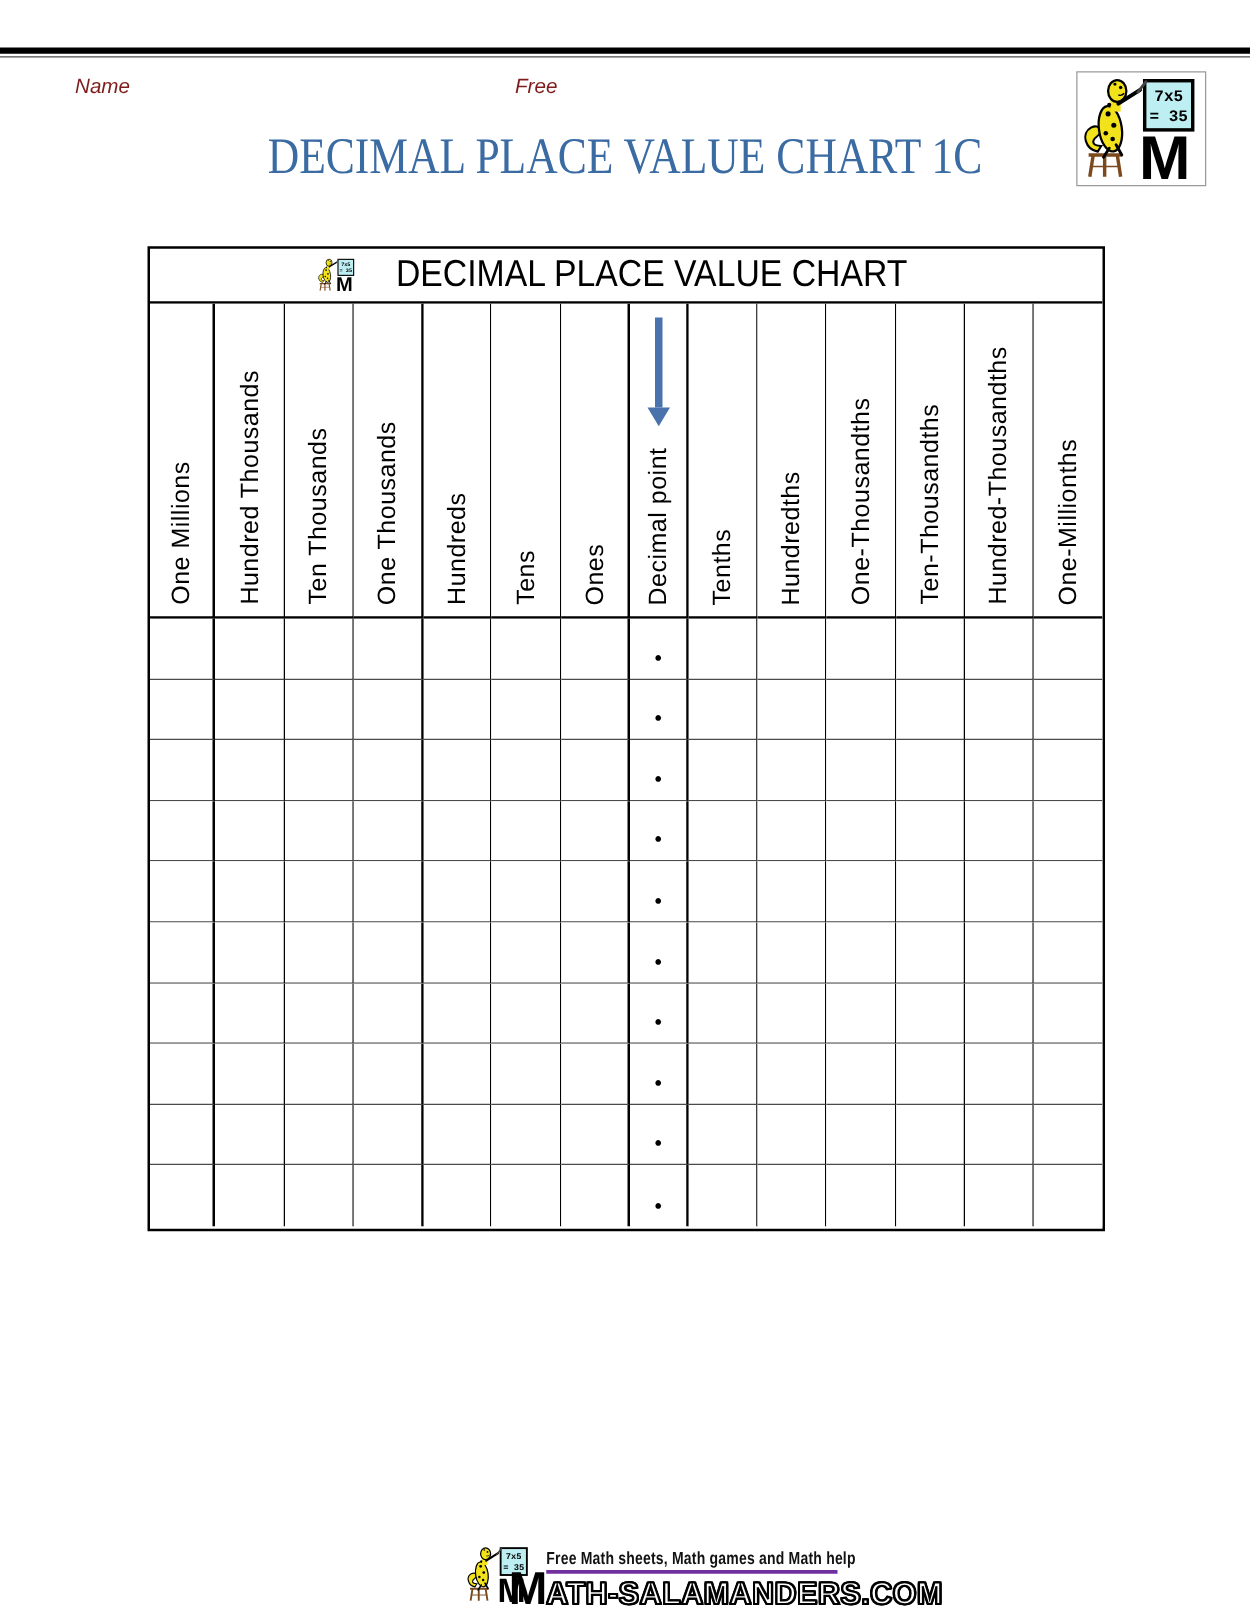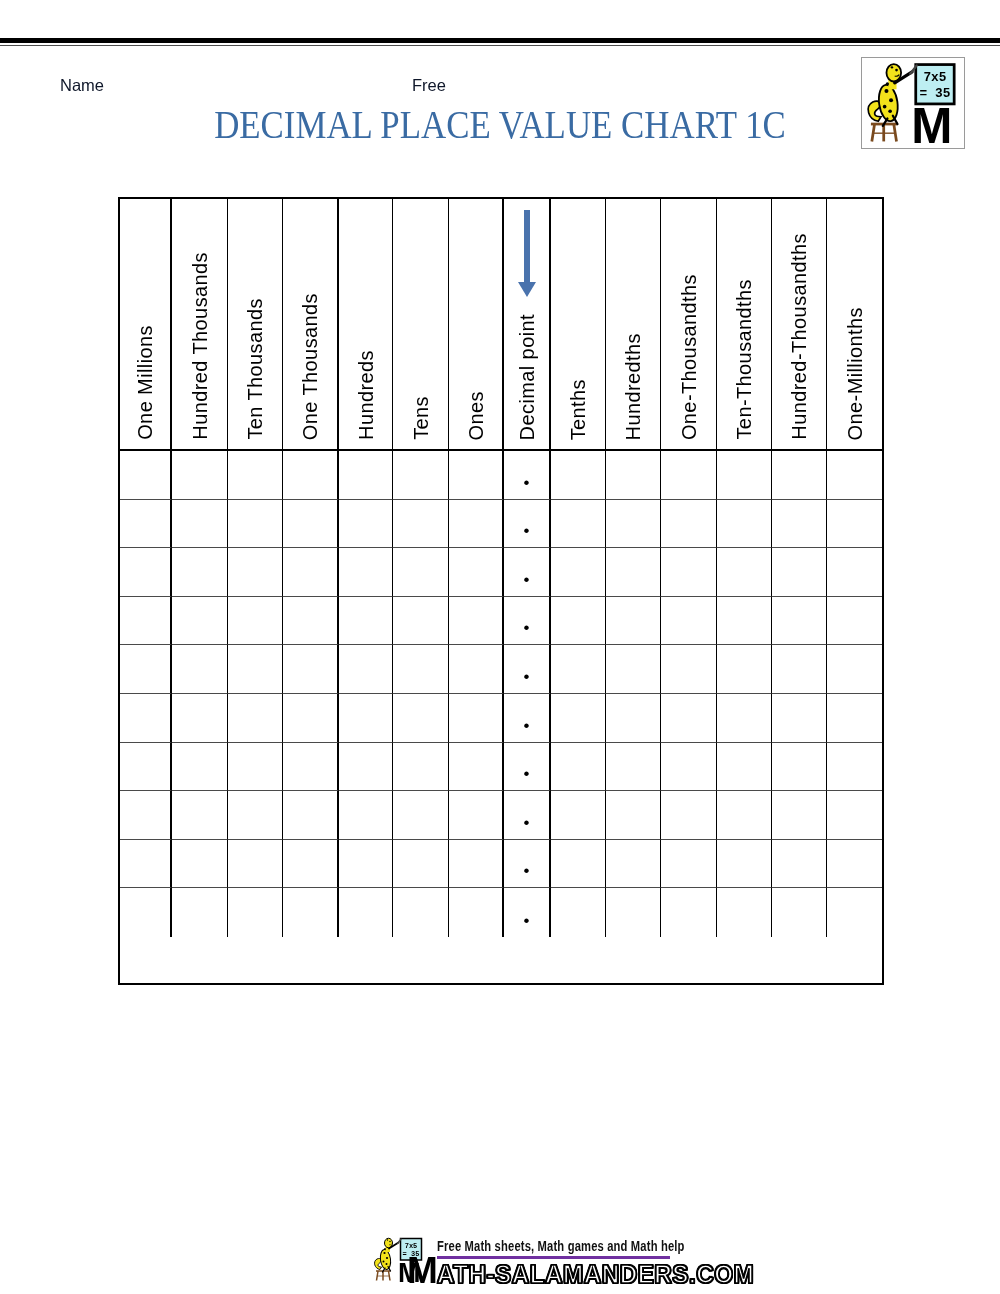--- a/index.html
+++ b/index.html
@@ -13,21 +13,21 @@
   *{margin:0;padding:0;box-sizing:border-box;}
   html,body{background:#fff;}
   .page{
     position:relative;width:1000px;height:1294px;background:#fff;overflow:hidden;
     font-family:"Liberation Sans",sans-serif;color:#000;
   }
   
   .bar-thick{position:absolute;left:0;top:38px;width:100%;height:5px;background:#000;}
   .bar-thin{position:absolute;left:0;top:45px;width:100%;height:1px;background:#4d4d4d;}
   
-  .meta-label{position:absolute;top:76px;font-size:16.5px;color:#0f172a;}
+  .meta-label{position:absolute;top:60px;font-size:16.5px;color:#7f1d1d;font-style:italic;}
   .name-label{left:60px;}
   .date-label{left:412px;}
   
   .logo-box{
     position:absolute;left:861px;top:57px;width:104px;height:92px;
     border:1px solid #9a9a9a;background:#fff;padding:2px;
   }
   .logo-box svg{width:100%;height:100%;}
   
   .page-title{
@@ -159,20 +159,26 @@
 
   <div class="logo-box">
     <svg>
         <use href="#sala-logo"></use>
       </svg>
   </div>
 
   <h1 class="page-title">DECIMAL PLACE VALUE CHART 1C</h1>
 
   <div class="pv-table">
+    <div class="pv-title-row">
+      <svg class="mini-logo">
+          <use href="#sala-logo"></use>
+        </svg>
+      <span class="pv-title-text">DECIMAL PLACE VALUE CHART</span>
+    </div>
     <div class="pv-grid" id="pv-grid">
         <div class="hcell tr">
           <span class="vlabel">One Millions</span>
         </div>
         <div class="hcell">
           <span class="vlabel">Hundred Thousands</span>
         </div>
         <div class="hcell">
           <span class="vlabel">Ten Thousands</span>
         </div>

